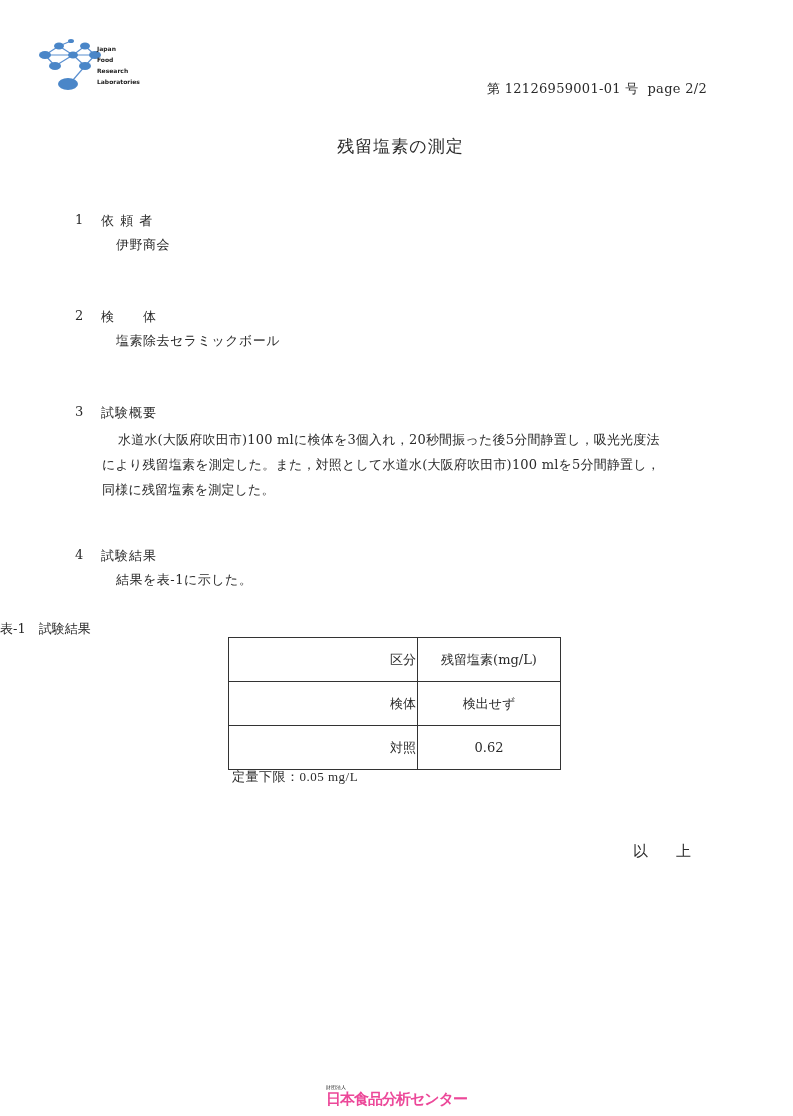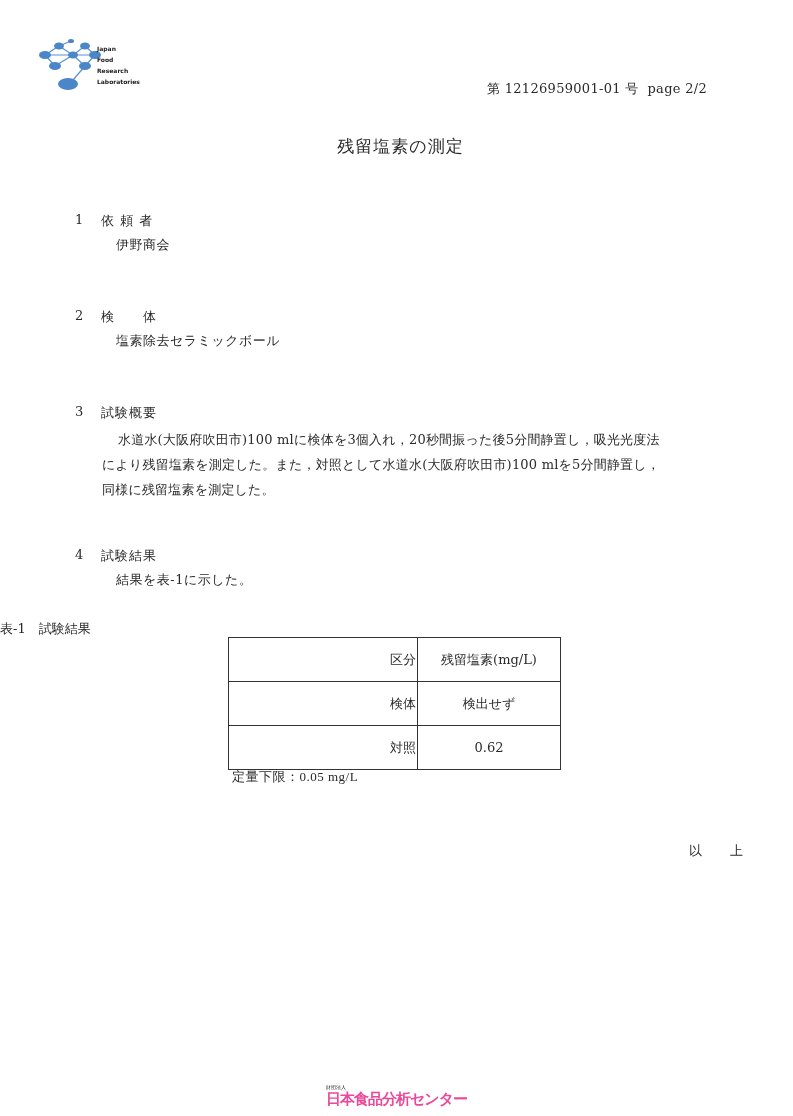--- a/index.html
+++ b/index.html
@@ -17,21 +17,21 @@
     .sec-head { font-size: 13px; letter-spacing: 1px; }
     .sec-body { font-size: 13px; letter-spacing: 0.5px; }
     .para { left: 102px; top: 427px; width: 620px; font-size: 13px; line-height: 25px; letter-spacing: 0.2px; }
     .para .indent { padding-left: 16px; }
     .caption { left: 0; width: 793px; top: 620px; text-align: left; font-size: 13px; padding-right: 0; }
     table.results { position: absolute; left: 228px; top: 637px; border-collapse: collapse; font-size: 13px; }
     table.results td { border: 1.5px solid #333; text-align: center; height: 41px; }
     table.results td.c1 { width: 186px; text-align: right; }
     table.results td.c2 { width: 140px; }
     .footnote { left: 232px; top: 768px; font-size: 13px; letter-spacing: 0.5px; font-family: Liberation Serif, serif; }
-    .ijo { left: 689px; top: 842px; font-size: 13px; letter-spacing: 28px; }
+    .ijo { left: 633px; top: 842px; font-size: 15px; letter-spacing: 28px; }
     .footer-org { left: 326px; top: 1084px; width: 150px; font-family: "DejaVu Sans", sans-serif; }
     .footer-small { font-size: 5px; color: #222; }
     .footer-name { font-size: 15px; font-weight: bold; letter-spacing: -1px; color: #ec4899; }
   </style>
 </head>
 <body>
 
 <svg class="abs logo" viewBox="0 0 110 60" width="110" height="60">
   <g stroke="#5a8fd0" stroke-width="1.2" fill="none">
     <line x1="10" y1="17" x2="24" y2="8"></line>

